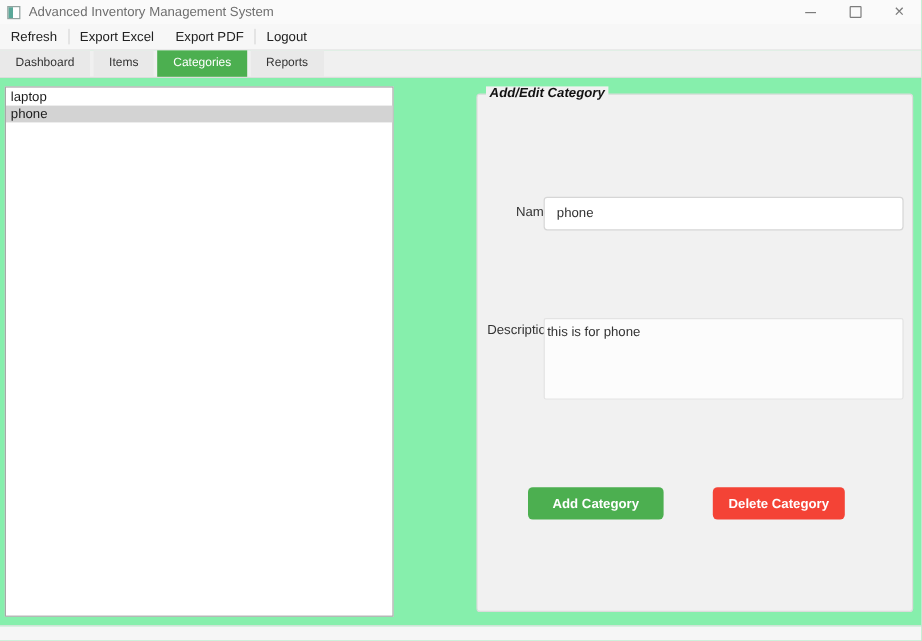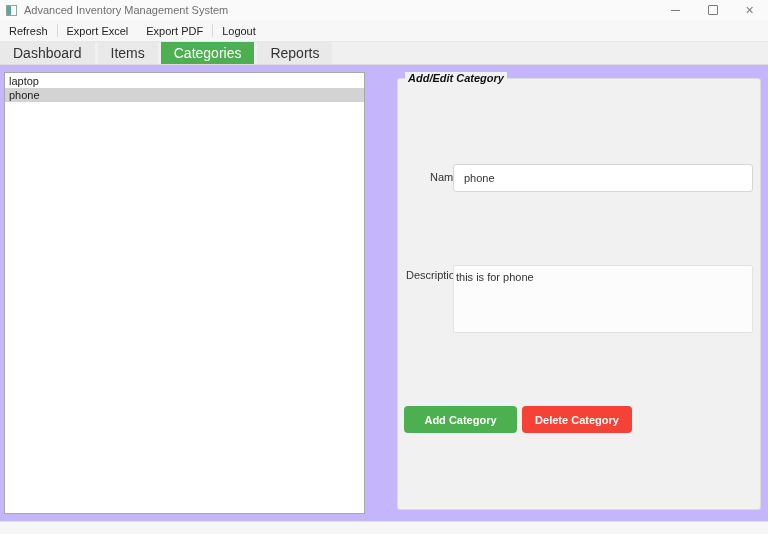--- a/index.html
+++ b/index.html
@@ -1,18 +1,18 @@
 <!DOCTYPE html>
 <html><head>
 <meta charset="utf-8">
 <style>
   html,body { margin:0; padding:0; background:#e9e9e9; }
   .window {
     position:relative; width:768px; height:534px; overflow:hidden;
-    background:#c4b5fd; font-family:"Liberation Sans", sans-serif;
+    background:#86efac; font-family:"Liberation Sans", sans-serif;
     -webkit-font-smoothing:antialiased;
   }
 
   
   .titlebar {
     position:absolute; top:0; left:0; right:0; height:20px;
     background:#fafafa; display:flex; align-items:center;
     padding-left:6px; box-sizing:border-box;
   }
   .app-icon {
@@ -37,27 +37,27 @@
   .menu-sep { width:1px; height:13px; background:#d8d8d8; }
 
   
   .tabstrip {
     position:absolute; top:42px; left:0; right:0; height:23px;
     background:#f0f0f0; border-bottom:1px solid #dcdcdc;
     display:flex; gap:3px; box-sizing:border-box;
   }
   .tab {
     height:22px; line-height:22px; padding:0 13px;
-    background:#e9e9e9; font-size:14px; color:#333; cursor:default; white-space:nowrap;
+    background:#e9e9e9; font-size:10px; color:#333; cursor:default; white-space:nowrap;
   }
   .tab.active { background:#4caf50; color:#ffffff; }
 
   
   .listbox {
-    position:absolute; left:4px; top:72px; width:361px; height:442px;
+    position:absolute; left:4px; top:72px; width:324px; height:442px;
     background:#ffffff; border:1px solid #a8a8a8; box-sizing:border-box;
     padding-top:1px;
   }
   .list-item { height:14px; line-height:14px; font-size:11px; color:#1c1c1c; padding-left:4px; cursor:default; }
   .list-item.selected { background:#d3d3d3; }
 
   
   .groupbox {
     position:absolute; left:397px; top:78px; width:364px; height:432px;
     border:1px solid #dcdcdc; border-radius:3px; background:#f1f1f1;
@@ -80,21 +80,21 @@
   .desc-label { left:8px; top:190px; }
   .desc-input {
     position:absolute; left:55px; top:186px; width:300px; height:68px;
     box-sizing:border-box; border:1px solid #e3e3e3; border-radius:2px;
     background:#fcfcfc; padding:5px 2px; font-size:11px; color:#333;
     font-family:Liberation Sans, sans-serif; resize:none; outline:none; overflow:hidden;
   }
   .btn-row { position:absolute; left:6px; top:327px; display:flex; gap:5px; }
   .btn {
     height:27px; border:none; border-radius:4px; color:#ffffff;
-    font-weight:bold; font-size:11px; font-family:inherit; cursor:default;
+    font-weight:bold; font-size:11px; font-family:inherit; cursor:default;margin-left:36px;
   }
   .btn.green { background:#4caf50; }
   .btn.red   { background:#f44336; }
   .btn-add    { width:113px; }
   .btn-update { width:114px; }
   .btn-delete { width:110px; }
 
   
   .bottom-sep  { position:absolute; left:0; top:521px; width:768px; height:1px; background:#e2e2e2; }
   .bottom-area { position:absolute; left:0; top:522px; width:768px; height:12px; background:#f6f6f6; }

